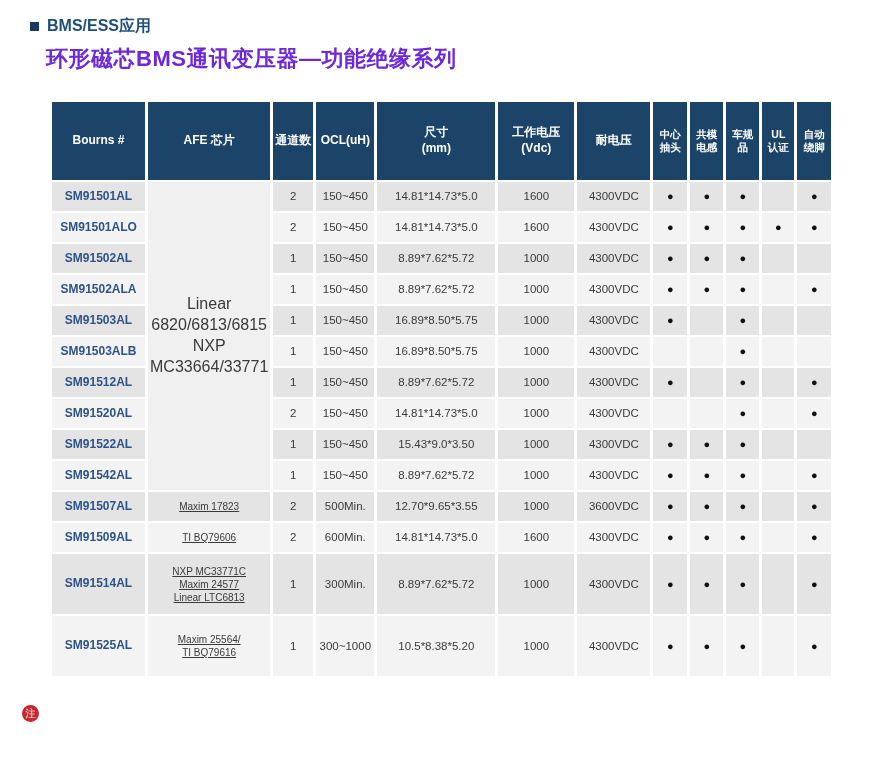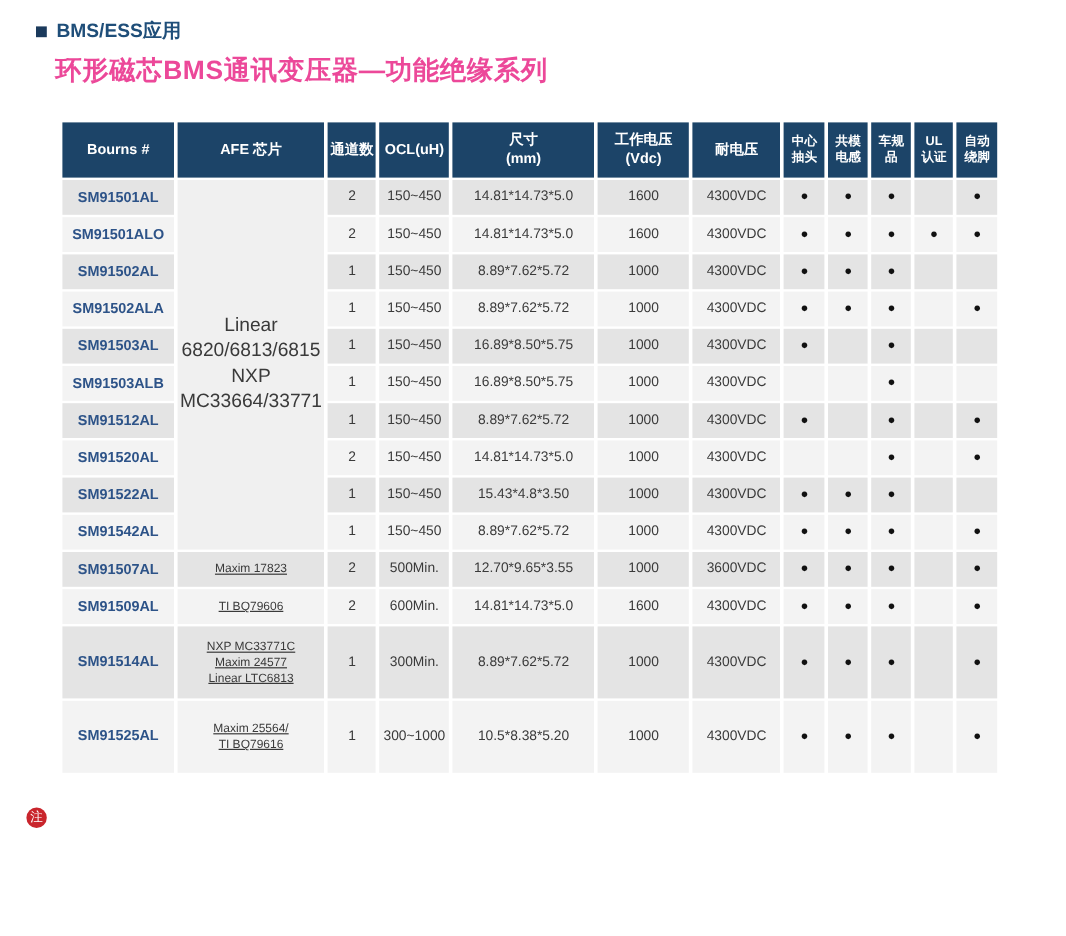--- a/index.html
+++ b/index.html
@@ -30,21 +30,21 @@
   }
   .section-title {
     font-size: 16px;
     font-weight: bold;
     color: #1f4e79;
   }
   .main-title {
     margin: 7px 0 0 46px;
     font-size: 22px;
     font-weight: bold;
-    color: #ec4899;
+    color: #6d28d9;
     letter-spacing: 0.5px;
   }
   
   table.product-table {
     border-collapse: separate;
     border-spacing: 3px 2px;
     margin: 26px 0 0 49px;
     table-layout: fixed;
   }
   .product-table th {
@@ -54,21 +54,21 @@
     font-weight: bold;
     text-align: center;
     vertical-align: middle;
     height: 46px;
     padding: 0 2px;
     white-space: pre-line;
     line-height: 1.3;
   }
   .product-table th.narrow {
     font-size: 10.5px;
-    padding: 0 1px;
+    padding: 16px 1px;
     line-height: 1.25;
   }
   .product-table td {
     font-size: 11.5px;
     color: #3a3a3a;
     text-align: center;
     vertical-align: middle;
     height: 29px;
     padding: 0 2px;
     line-height: 1.3;
@@ -278,21 +278,21 @@
           <td class="dot-cell"></td>
           <td class="dot-cell"></td>
           <td class="dot-cell">●</td>
           <td class="dot-cell"></td>
           <td class="dot-cell">●</td>
         </tr>
         <tr class="stripe-odd">
           <td class="part-cell">SM91522AL</td>
           <td>1</td>
           <td>150~450</td>
-          <td>15.43*4.8*3.50</td>
+          <td>15.43*9.0*3.50</td>
           <td>1000</td>
           <td>4300VDC</td>
           <td class="dot-cell">●</td>
           <td class="dot-cell">●</td>
           <td class="dot-cell">●</td>
           <td class="dot-cell"></td>
           <td class="dot-cell"></td>
         </tr>
         <tr class="stripe-even">
           <td class="part-cell">SM91542AL</td>

